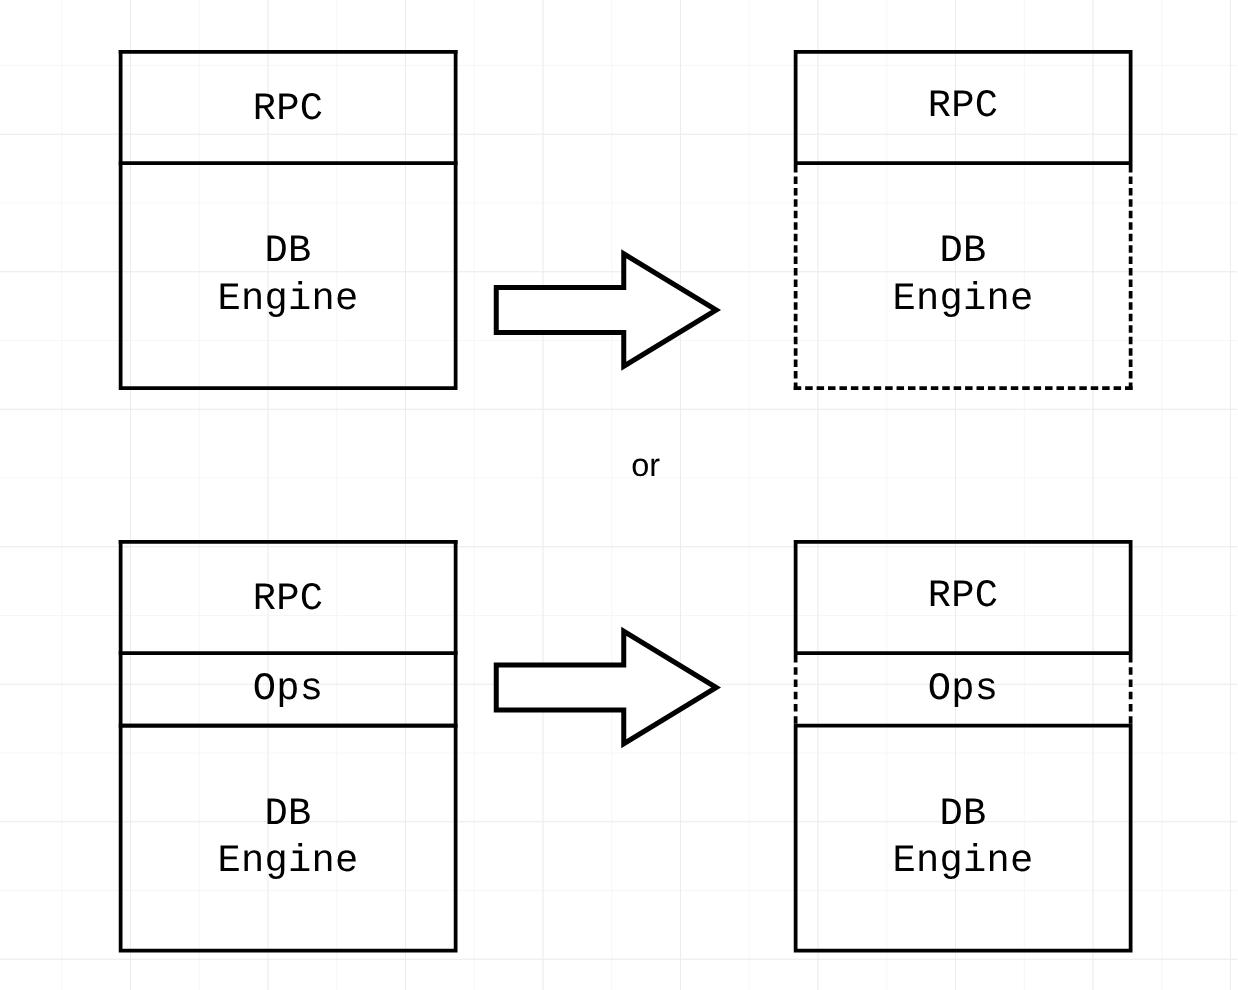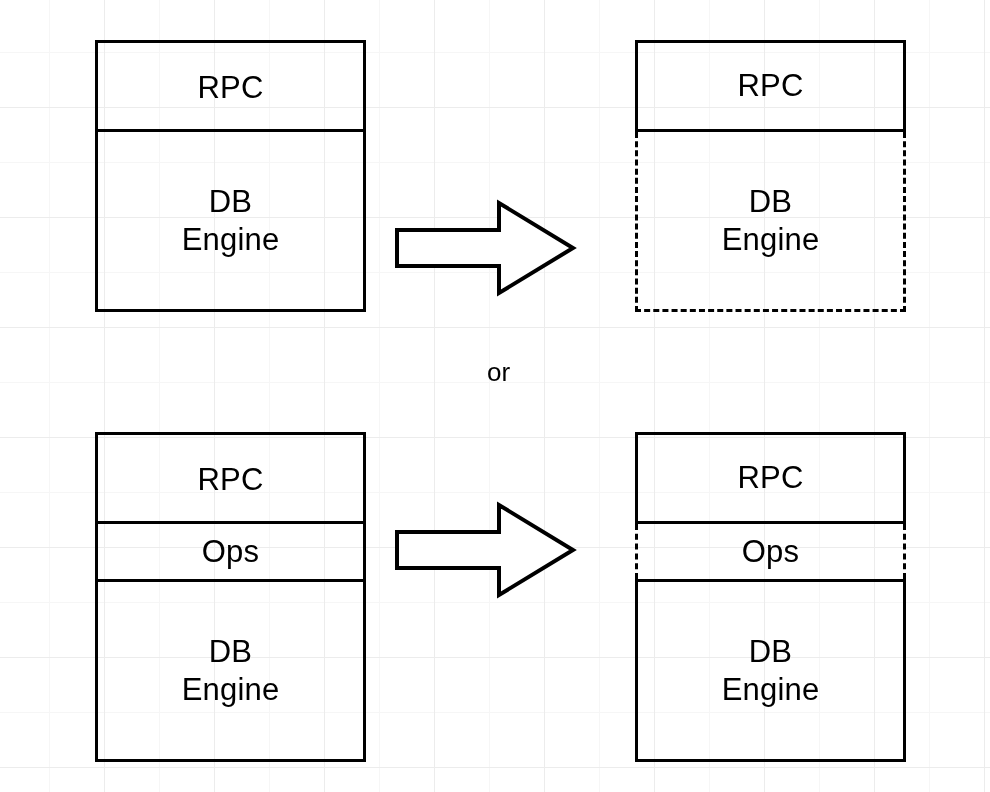--- a/index.html
+++ b/index.html
@@ -27,20 +27,21 @@
       55px 55px,
       55px 55px;
     background-position: -6px -3px, -6px -3px, -6px -3px, -6px -3px;
     overflow: hidden;
   }
 
   
   .stack {
     position: absolute;
     box-sizing: border-box;
+    font-family: Liberation Mono, monospace;
   }
   .seg {
     position: absolute;
     box-sizing: border-box;
     display: flex;
     align-items: center;
     justify-content: center;
     text-align: center;
     color: #000000;
     font-size: 31px;
@@ -108,21 +109,21 @@
   <div class="stack" style="left:635px; top:40px; width:271px; height:272px;">
     <div class="seg b-solid" style="left:0; top:0; width:271px; height:92px;">
       <span class="seg-label">RPC</span>
     </div>
     <div class="seg b-dash-lrb" style="left:0; top:92px; width:271px; height:180px;">
       <span class="seg-label">DB
 Engine</span>
     </div>
   </div>
 
-  <div class="or-text" style="left:487px; top:359px;">or</div>
+  <div class="or-text" style="left:505px; top:359px;">or</div>
 
   <div class="stack" style="left:95px; top:432px; width:271px; height:330px;">
     <div class="seg b-solid-nb" style="left:0; top:0; width:271px; height:92px;">
       <span class="seg-label">RPC</span>
     </div>
     <div class="seg b-solid" style="left:0; top:89px; width:271px; height:61px;">
       <span class="seg-label">Ops</span>
     </div>
     <div class="seg b-solid" style="left:0; top:147px; width:271px; height:183px;">
       <span class="seg-label">DB

